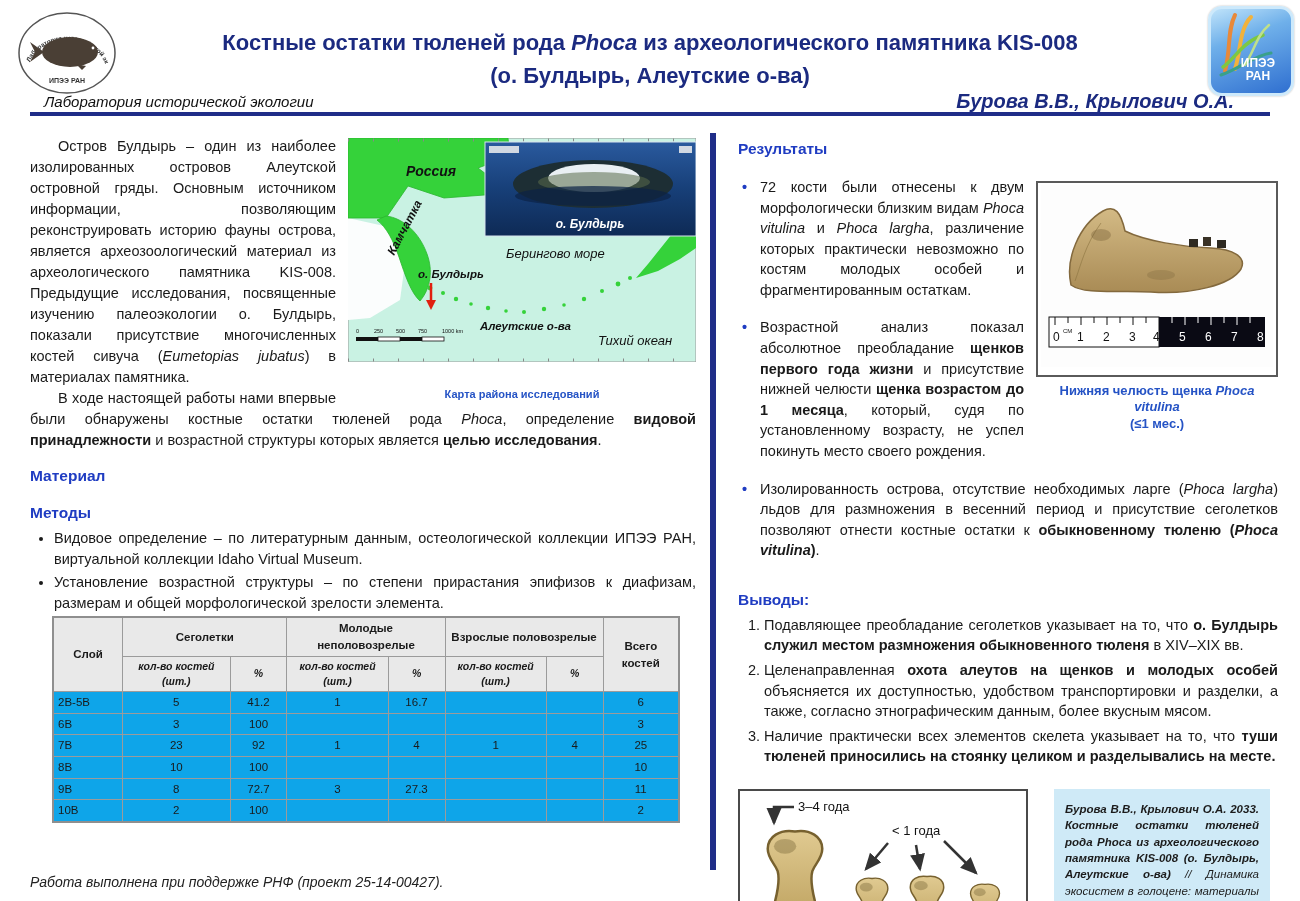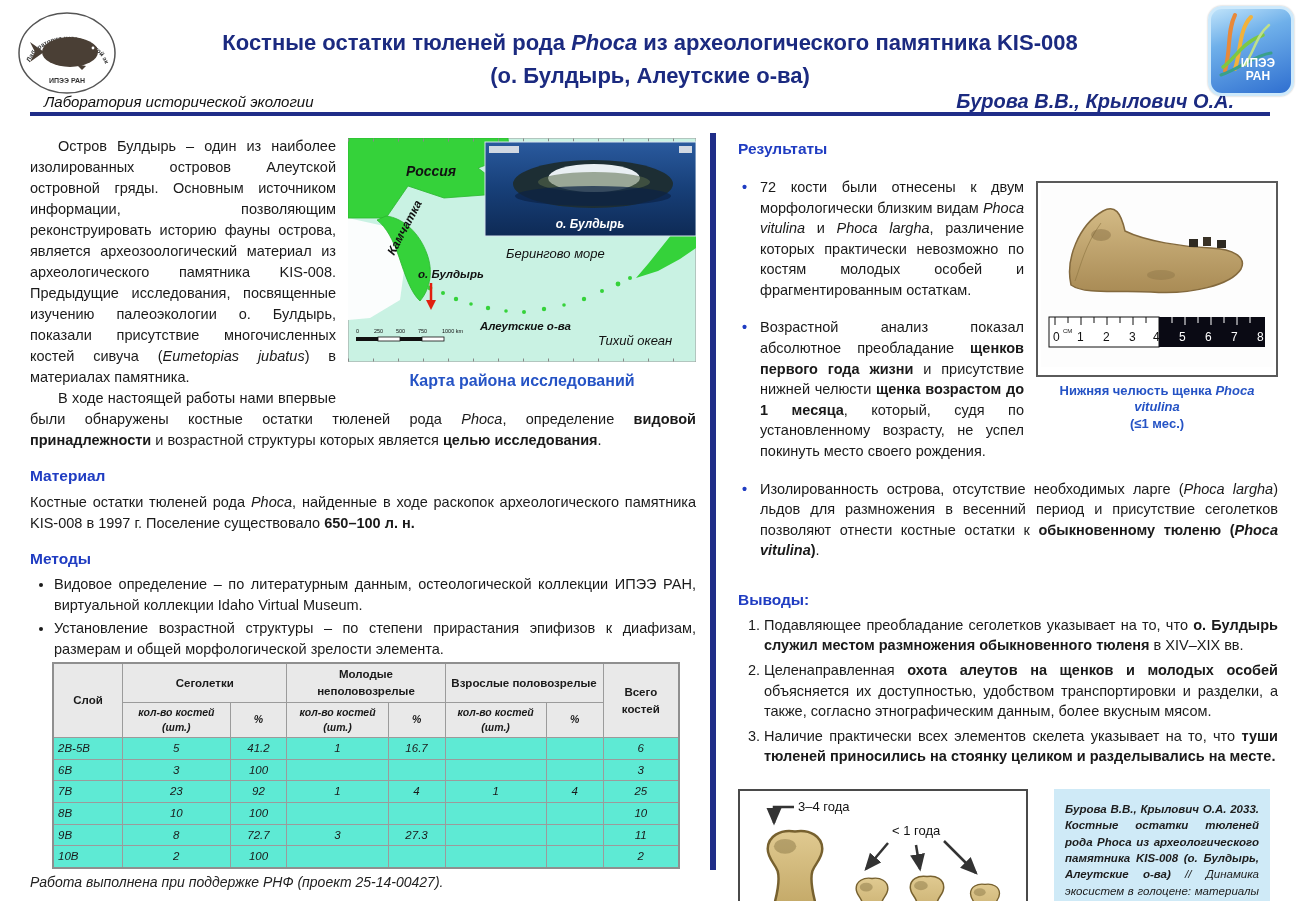--- a/index.html
+++ b/index.html
@@ -28,33 +28,33 @@
   .left-col{position:absolute;left:30px;top:136px;width:666px;font-size:14.5px;line-height:1.45;}
   .right-col{position:absolute;left:738px;top:138px;width:540px;font-size:14.5px;line-height:1.42;}
   p{margin:0;}
   .just{text-align:justify;}
   .indent{text-indent:28px;}
   .blue-h{color:#1f3cc2;font-weight:700;font-size:15.5px;margin:14px 0 4px 0;}
 
   
   .map-fig{float:right;width:348px;margin:2px 0 4px 12px;text-align:center;}
   .map-fig svg{display:block;}
-  .fig-caption{color:#2553c5;font-weight:700;font-size:16px;margin-top:7px;text-align:center;}
+  .fig-caption{color:#2553c5;font-weight:700;font-size:11px;margin-top:25px;text-align:center;}
 
   
   ul.methods{margin:2px 0 0 0;padding-left:24px;}
   ul.methods li{text-align:justify;margin-bottom:2px;}
 
   
   .table-title{color:#1f3cc2;font-weight:700;font-size:13.5px;text-align:center;margin:20px 0 8px 0;}
   table.age{border-collapse:collapse;width:628px;margin-left:22px;border:2px solid #8f8f8f;}
   table.age th,table.age td{border:1.4px solid #9b9b9b;padding:2px 4px;text-align:center;font-size:11.5px;}
   table.age thead th{background:#e9e9e9;font-weight:700;}
   table.age thead th.sub{font-style:italic;font-size:10.5px;}
-  table.age tbody td{background:#5eead4;height:13px;font-style:italic;}
+  table.age tbody td{background:#0ea5e9;height:13px;}
   table.age tbody td.layer{text-align:left;}
 
   
   ul.results{list-style:none;margin:2px 0 0 0;padding:0;}
   ul.results li{position:relative;padding-left:22px;text-align:justify;margin-bottom:6px;margin-top:17px;}
   ul.results li::before{content:"•";position:absolute;left:4px;top:0;color:#1f3cc2;font-weight:700;}
   .jaw-fig{float:right;width:242px;margin:4px 0 6px 12px;text-align:center;}
   .jaw-box{border:2px solid #5a5a5a;background:#fff;padding:2px;}
   .jaw-caption{color:#2553c5;font-weight:700;font-size:13px;margin-top:6px;line-height:1.3;}
 
@@ -188,21 +188,20 @@
         </g>
       </svg>
       <div class="fig-caption">Карта района исследований</div>
     </div>
 
     <p class="just indent">Остров Булдырь – один из наиболее изолированных островов Алеутской островной гряды. Основным источником информации, позволяющим реконструировать историю фауны острова, является археозоологический материал из археологического памятника KIS-008. Предыдущие исследования, посвященные изучению палеоэкологии о. Булдырь, показали присутствие многочисленных костей сивуча (<i>Eumetopias jubatus</i>) в материалах памятника.</p>
     <p class="just indent">В ходе настоящей работы нами впервые были обнаружены костные остатки тюленей рода <i>Phoca</i>, определение <b>видовой принадлежности</b> и возрастной структуры которых является <b>целью исследования</b>.</p>
   </div>
 
   <div class="blue-h">Материал</div>
-  <p class="just">Костные остатки тюленей рода <i>Phoca</i>, найденные в ходе раскопок археологического памятника KIS-008 в 1997 г. Поселение существовало <b>650–100 л. н.</b></p>
 
   <div class="blue-h">Методы</div>
   <ul class="methods">
     <li>Видовое определение – по литературным данным, остеологической коллекции ИПЭЭ РАН, виртуальной коллекции Idaho Virtual Museum.</li>
     <li>Установление возрастной структуры – по степени прирастания эпифизов к диафизам, размерам и общей морфологической зрелости элемента.</li>
   </ul>
 
   <table class="age">
     <thead>
       <tr>

